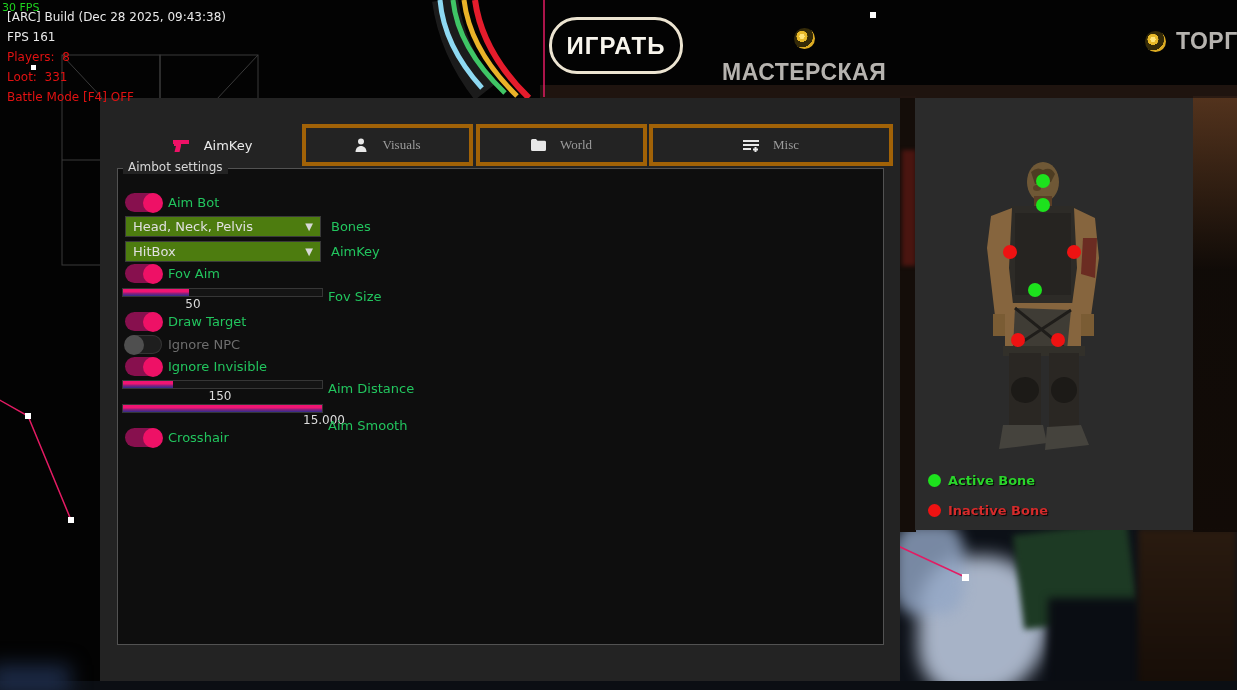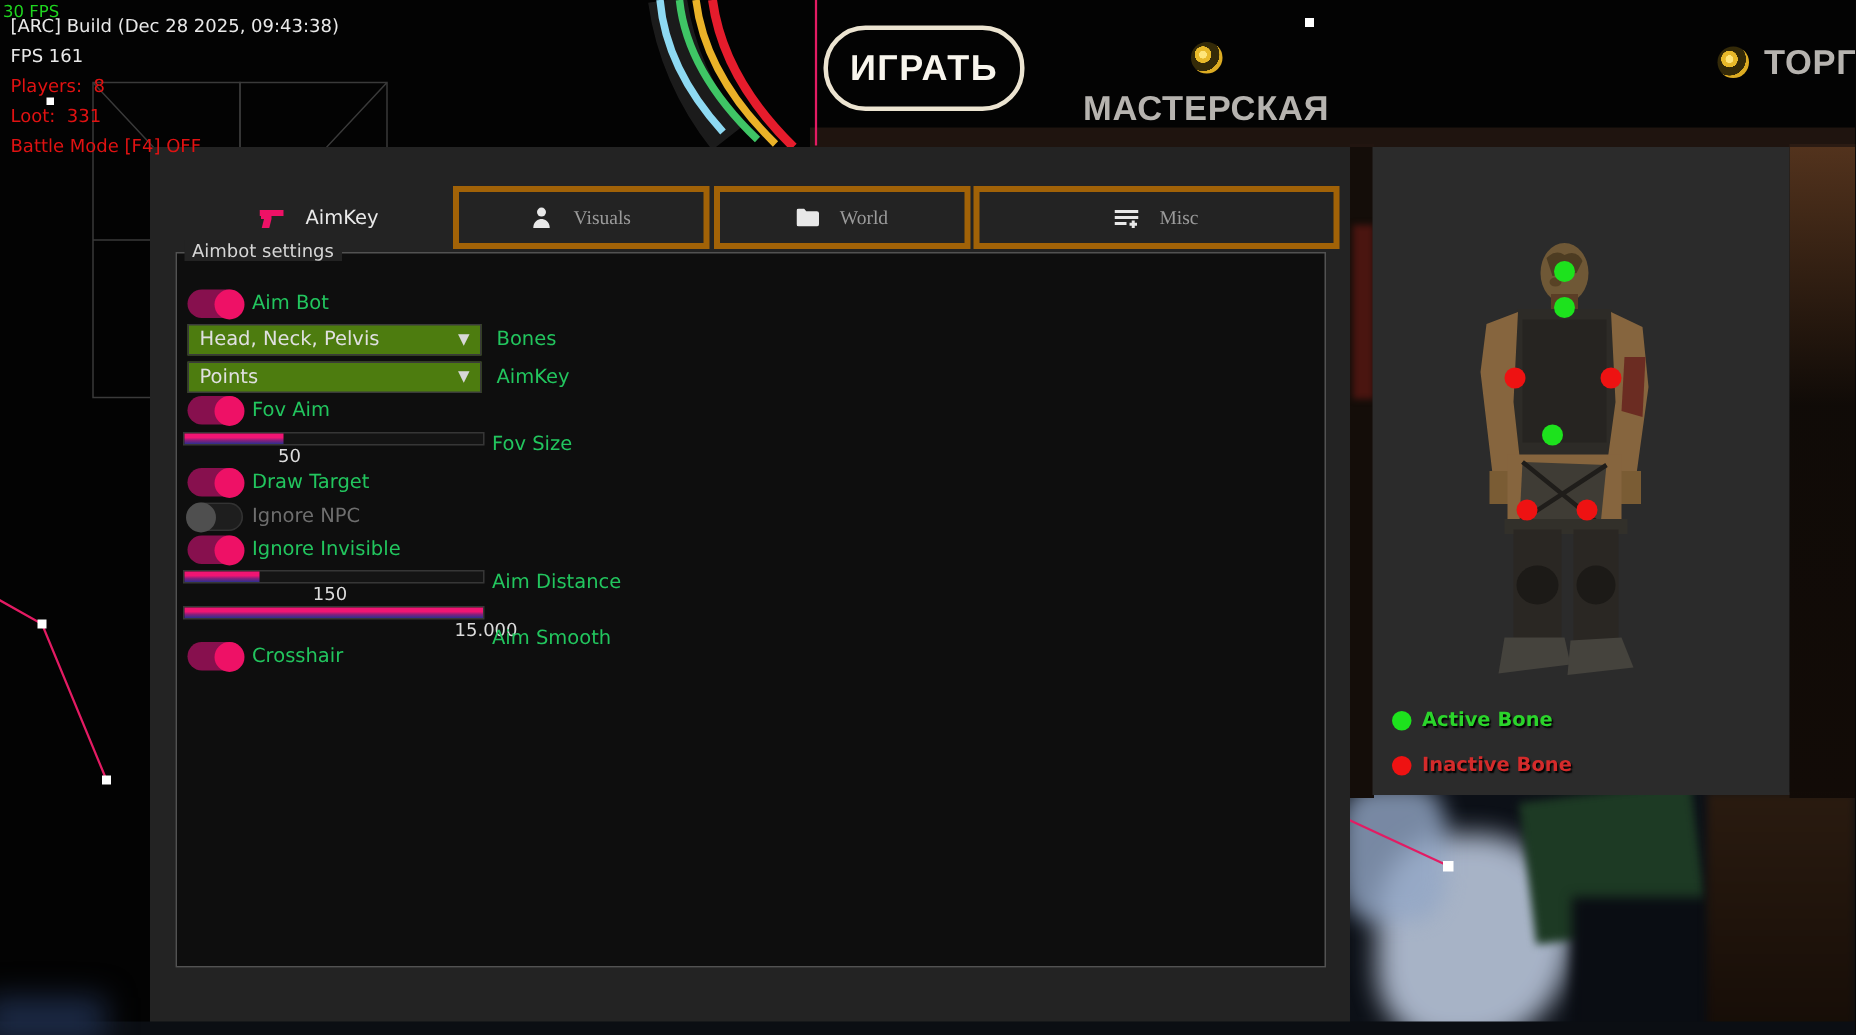--- a/index.html
+++ b/index.html
@@ -183,21 +183,21 @@
       <div class="toggle" style="left:7px;top:24px;" data-state="on"></div>
       <div class="row-label" style="left:50px;top:26px;">Aim Bot</div>
 
       <div class="select" style="left:7px;top:47px;">
         <span>Head, Neck, Pelvis</span>
         <span class="arrow">▼</span>
       </div>
       <div class="row-label" style="left:213px;top:50px;">Bones</div>
 
       <div class="select" style="left:7px;top:72px;">
-        <span>Points</span>
+        <span>HitBox</span>
         <span class="arrow">▼</span>
       </div>
       <div class="row-label" style="left:213px;top:75px;">AimKey</div>
 
       <div class="toggle" style="left:7px;top:95px;" data-state="on"></div>
       <div class="row-label" style="left:50px;top:97px;">Fov Aim</div>
 
       <div class="slider" style="left:4px;top:119px;">
         <div class="fill" style="width: 33%;"></div>
       </div>

